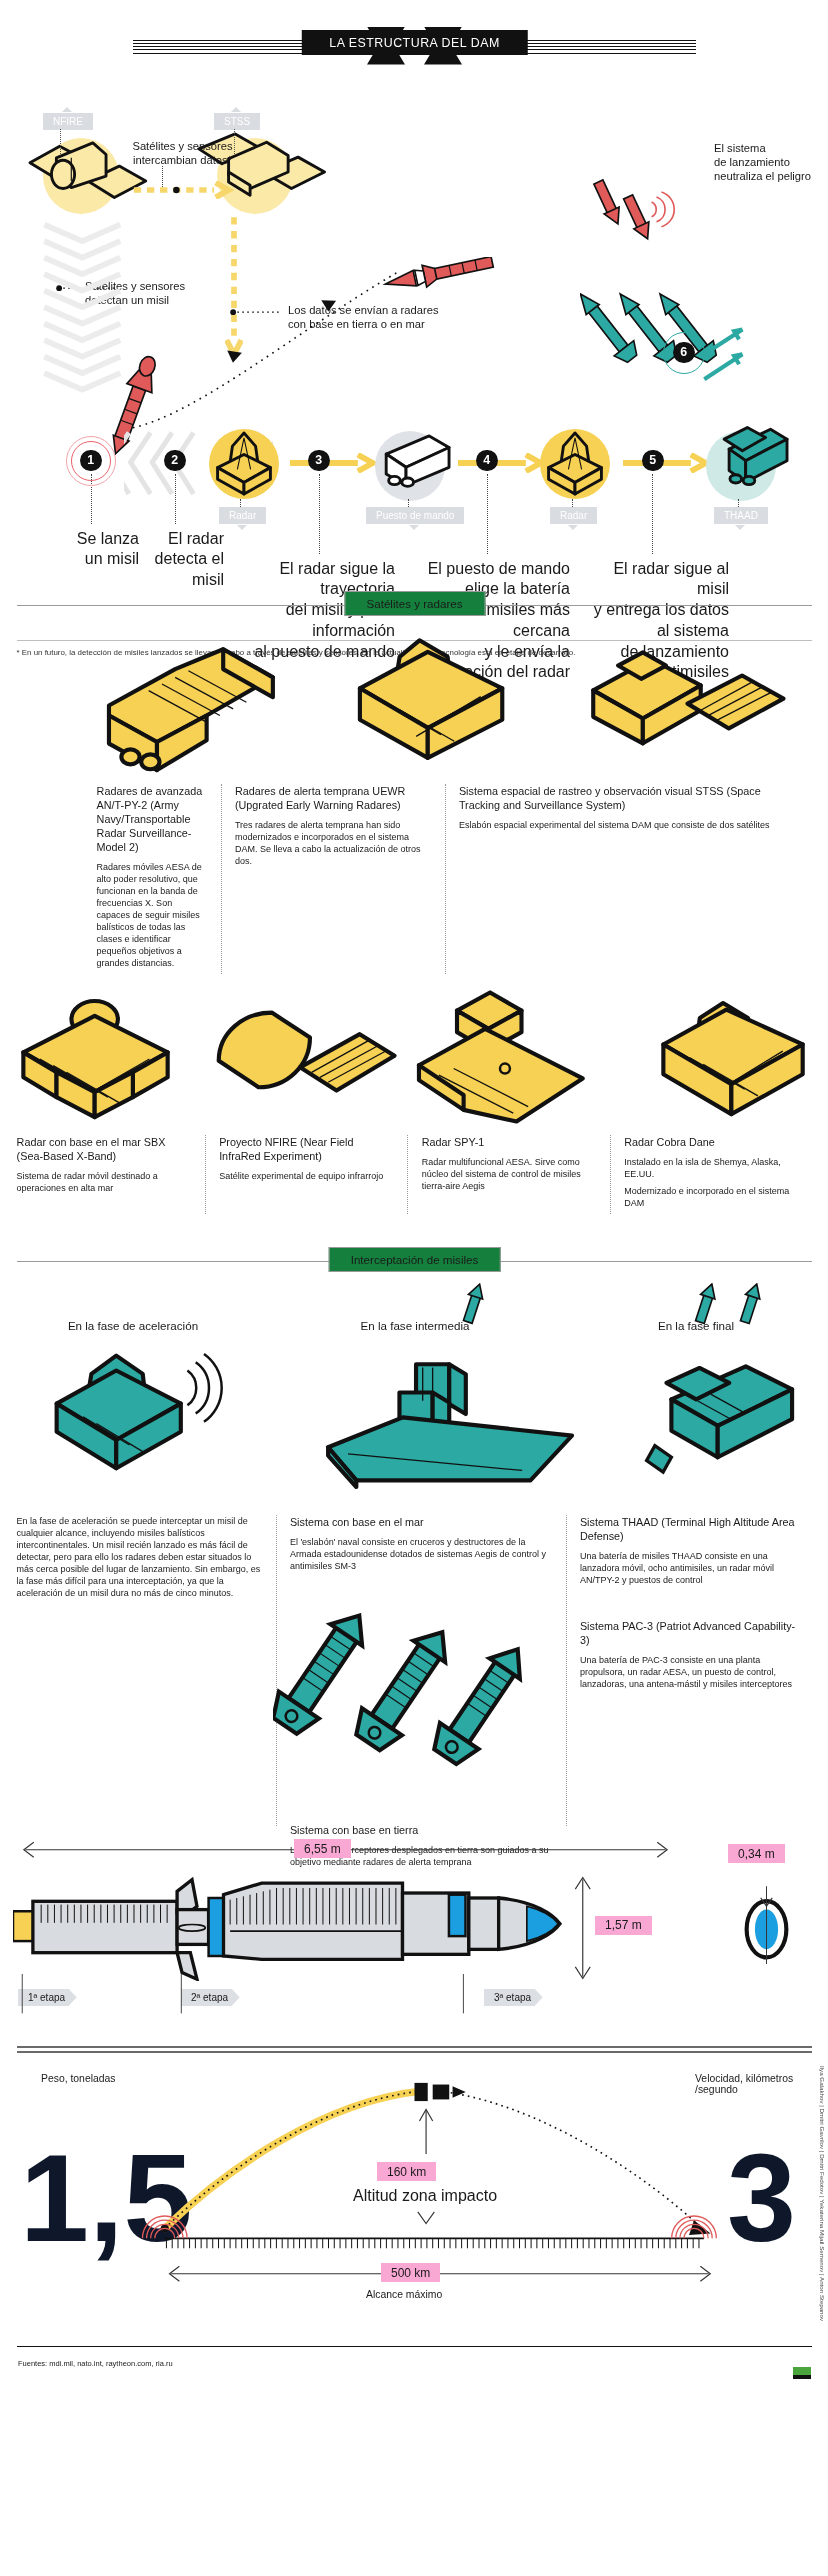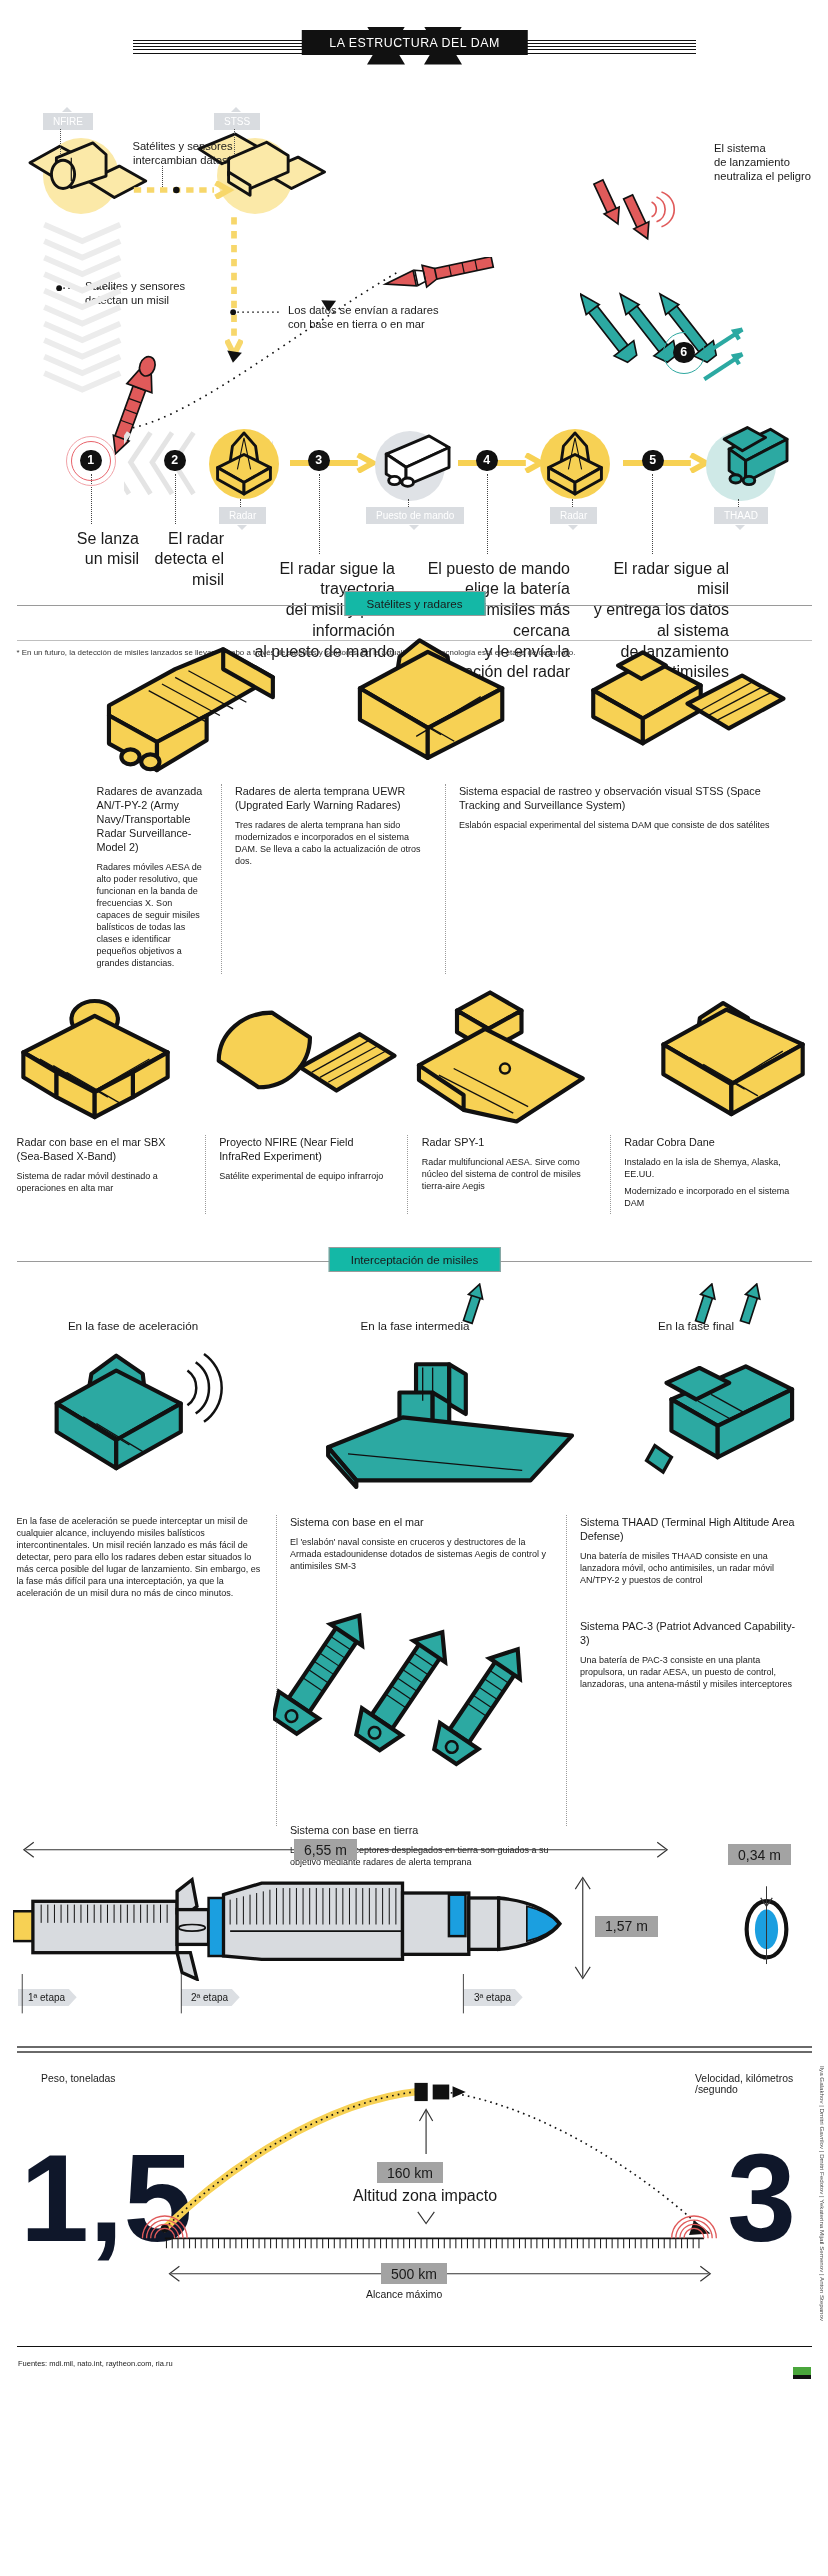--- a/index.html
+++ b/index.html
@@ -30,21 +30,21 @@
     position:absolute; left:50%; transform:translateX(-50%); top:8.3px;
     background:#111; color:#fff; padding:5.8px 28px;
     font-size:12.4px; letter-spacing:0.5px; white-space:nowrap; z-index:2;
   }
 
   
   .sec-head { position:relative; height:28px; margin:21.5px 0 8.3px; }
   .sec-head .rule { position:absolute; top:14px; left:16.6px; right:16.6px; height:0.8px; background:#9a9a9a; }
   .sec-head .tab {
     position:absolute; left:50%; transform:translateX(-50%); top:0;
-    background:#14b8a6; border:0.8px solid #9a9a9a; padding:5px 21.5px;
+    background:#15803d; border:0.8px solid #9a9a9a; padding:5px 21.5px;
     font-size:11.6px; z-index:2;
   }
   .sec-head .tab::before, .sec-head .tab::after { content:""; }
 
   
   .scene1 { position:relative; height:497px; }
   .tagpill {
     position:absolute; background:#d9dce0; color:#fff; font-size:10px;
     padding:3.3px 10px; text-align:center; white-space:nowrap;
   }
@@ -82,21 +82,21 @@
   
   .cards { position:relative; padding:0 16.6px; }
   .card-row { display:flex; gap:0; }
   .card { position:relative; padding:0 13.3px; }
   .card + .card { border-left:1.7px dotted #9a9a9a; }
   .card h4 { margin:0 0 6.6px; font-size:10.8px; font-weight:400; line-height:1.3; }
   .card p { margin:0 0 5px; font-size:9px; line-height:1.34; }
 
   
   .dimpill {
-    display:inline-block; background:#a3a3a3; font-size:14px; padding:2.5px 10px;
+    display:inline-block; background:#f9a8d4; font-size:12px; padding:2.5px 10px;
     position:relative;
   }
   .arrowpill {
     display:inline-block; background:#dcdfe3; font-size:10px; padding:3.3px 11.6px 3.3px 10px;
     clip-path:polygon(0 0, calc(100% - 8.3px) 0, 100% 50%, calc(100% - 8.3px) 100%, 0 100%);
   }
   .bigghost { font-size:124px; font-weight:bold; color:#0f172a; line-height:.78; }
   .axis-lbl { font-size:10.4px; }
   .src { font-size:7.5px; color:#222; }
   .rt-badge {
@@ -798,21 +798,21 @@
     <div style="position:absolute;left:728px;top:11.6px;">
       <span class="dimpill">0,34 m</span>
     </div>
 
     <div style="position:absolute;left:18px;top:156px;">
       <span class="arrowpill">1ª etapa</span>
     </div>
     <div style="position:absolute;left:181px;top:156px;">
       <span class="arrowpill">2ª etapa</span>
     </div>
-    <div style="position:absolute;left:464px;top:156px;">
+    <div style="position:absolute;left:464px;top:156px;padding-left:20px;">
       <span class="arrowpill">3ª etapa</span>
     </div>
     <svg width="530" height="41" style="position:absolute;left:18px;top:141px;" viewBox="0 0 640 50">
       <line x1="2" y1="0" x2="2" y2="48" stroke="#444" stroke-width="1.2"></line>
       <line x1="196" y1="0" x2="196" y2="48" stroke="#444" stroke-width="1.2"></line>
       <line x1="540" y1="0" x2="540" y2="48" stroke="#444" stroke-width="1.2"></line>
     </svg>
   </div>
 
   <div style="position:relative;height:11.6px;margin-top:5px;">

